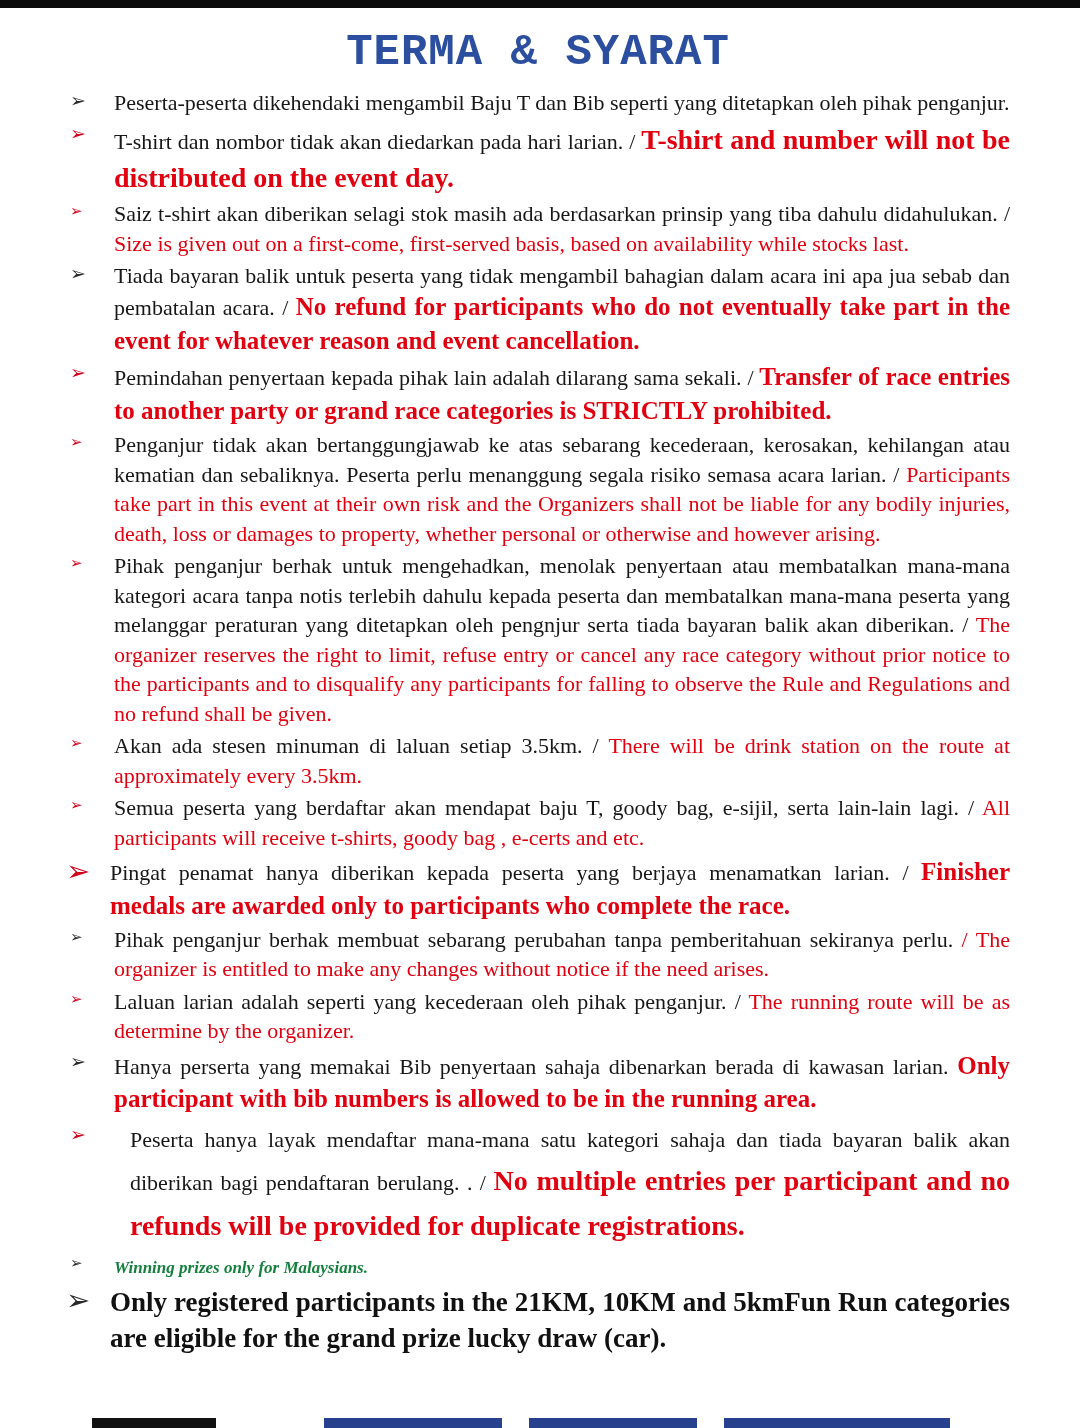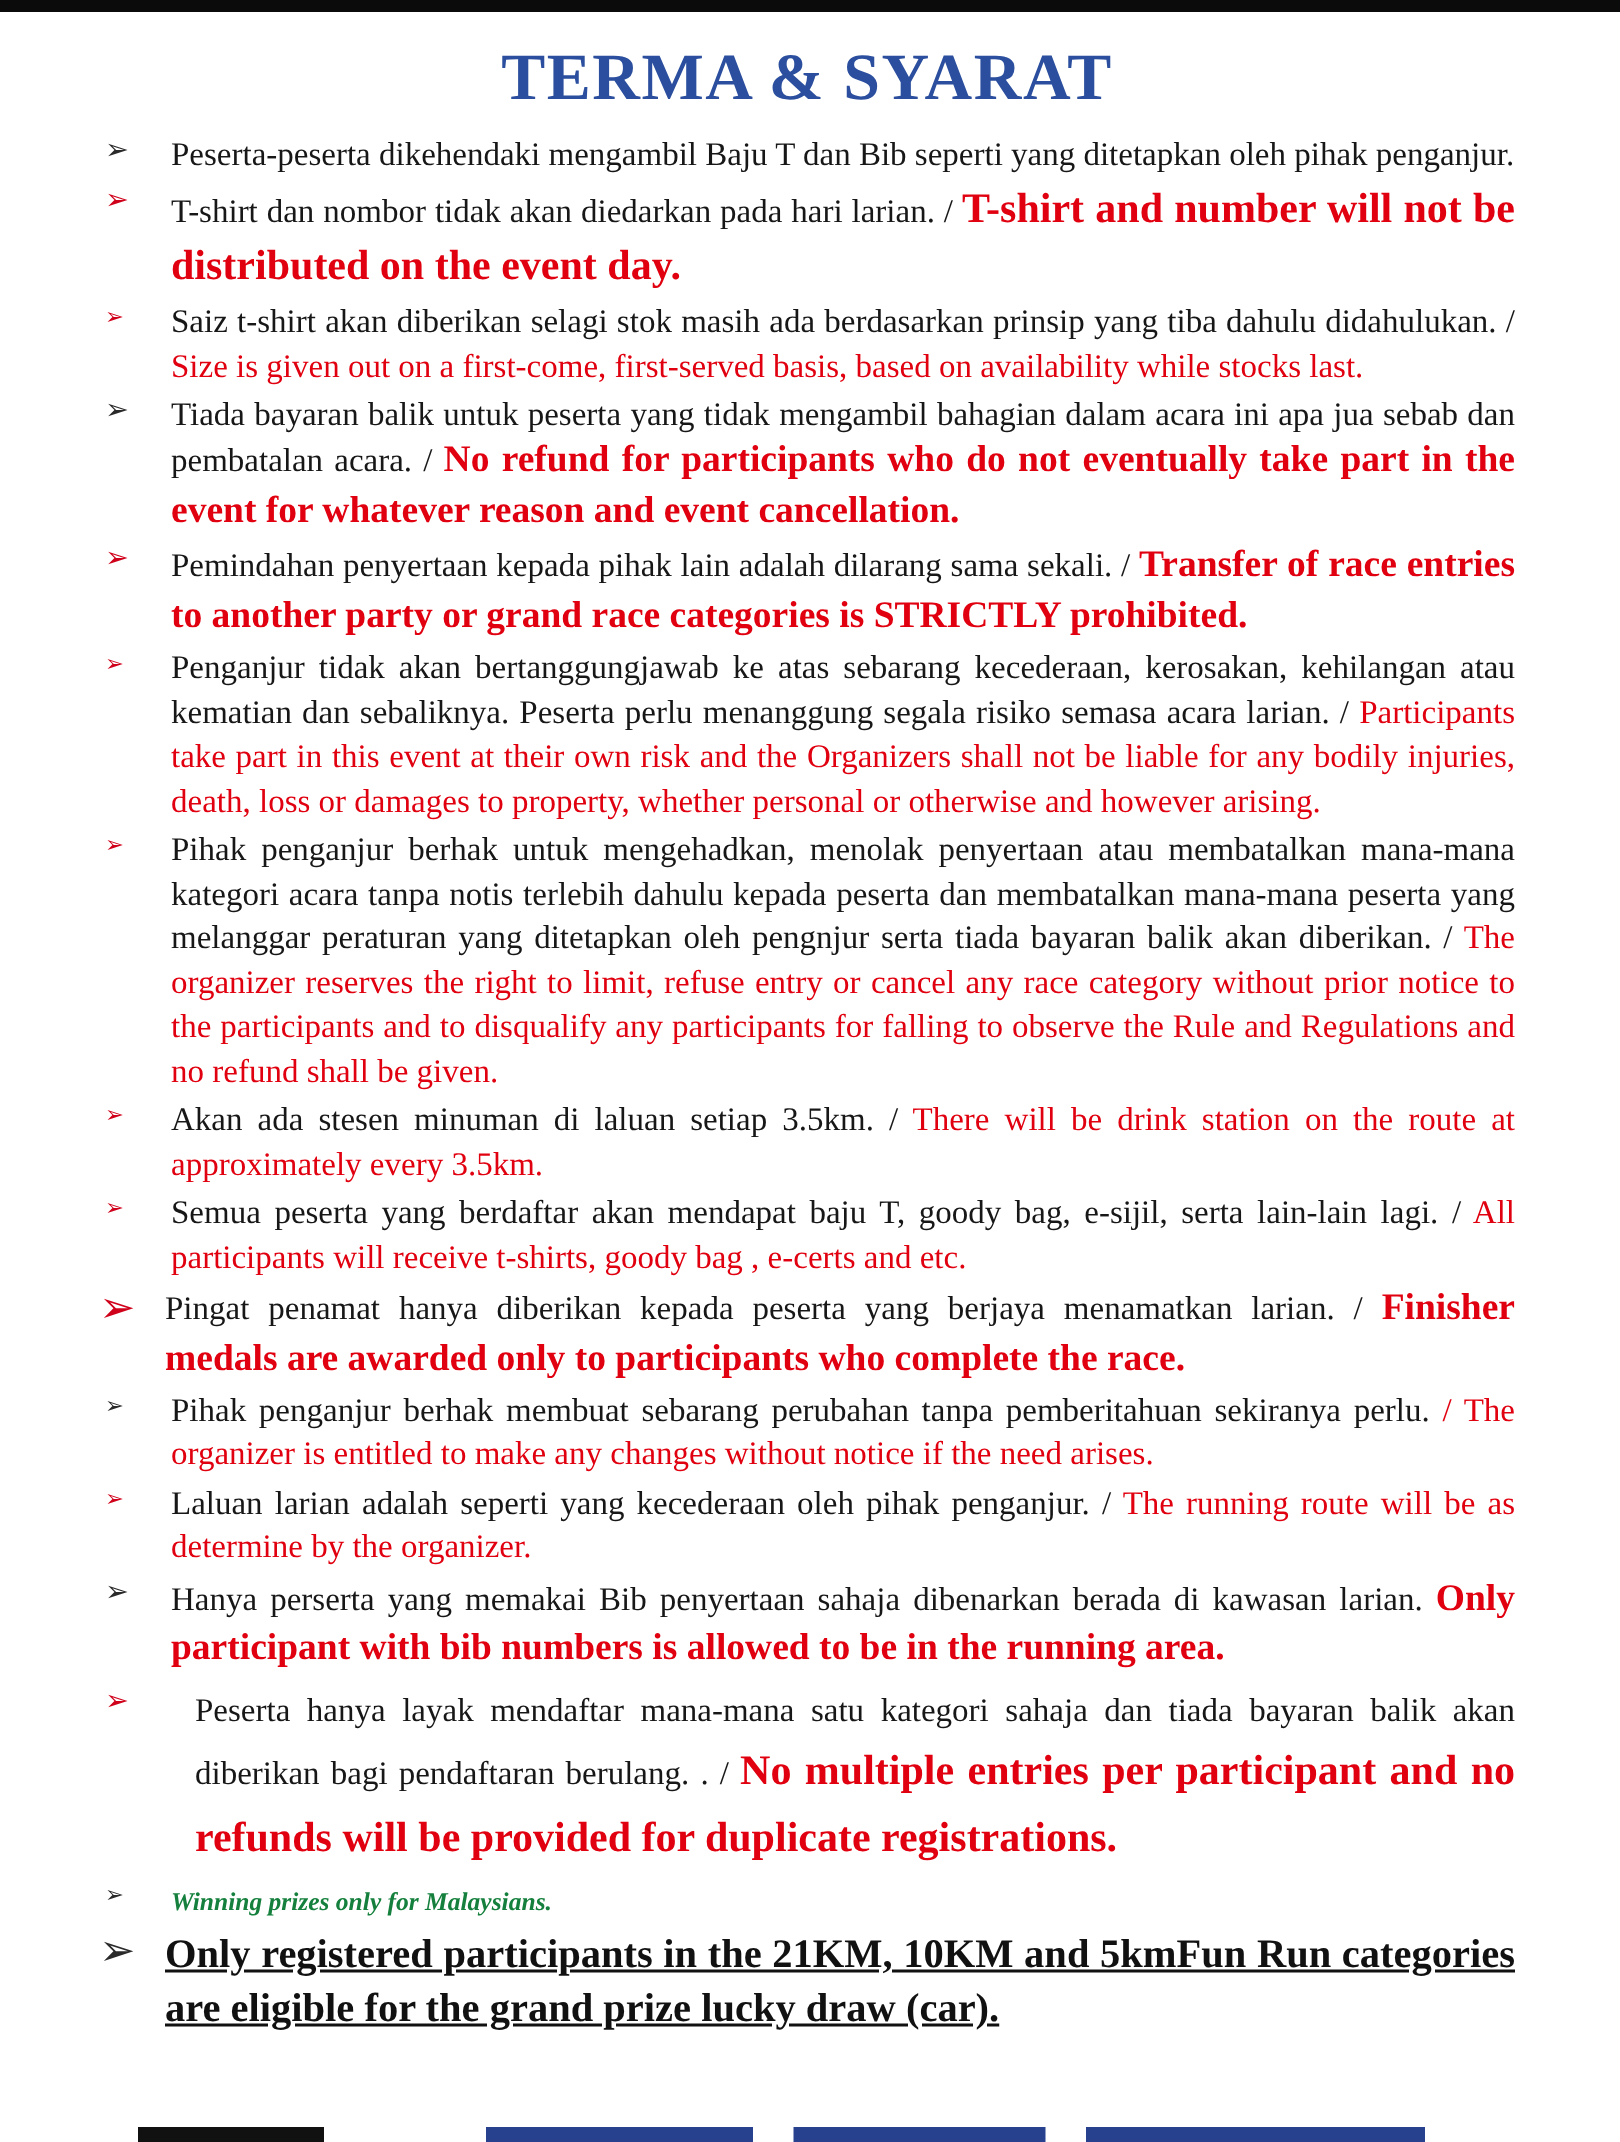--- a/index.html
+++ b/index.html
@@ -4,21 +4,21 @@
 <style>
   html,body{margin:0;padding:0;}
   body{
     width:1080px;height:1428px;background:#ffffff;overflow:hidden;position:relative;
     font-family:"Liberation Serif", serif;color:#1a1a1a;
   }
   .topbar{position:absolute;top:0;left:0;width:100%;height:8px;background:#0b0b0b;}
   .page{padding:26px 70px 0 66px;}
   .title{
     text-align:center;
-    font-family:Liberation Serif, serif;
+    font-family:Liberation Mono, monospace;
     font-weight:800;
     font-size:44px;
     line-height:52px;
     letter-spacing:1px;
     color:#2b4f9e;
     margin:0 0 10px 0;
   }
   .list{margin:0;padding:0;}
   .bullet{display:flex;align-items:flex-start;margin:0 0 3px 0;}
   .arrow{
@@ -38,21 +38,21 @@
     flex:1 1 auto;margin:0;text-align:justify;
     font-size:22px;line-height:1.34;
   }
   .bullet.loose p{line-height:1.62;margin-left:16px;}
   .bullet.loose{margin-top:6px;}
   .seg-my{color:#171717;}
   .seg-en{color:#e1000f;font-weight:normal;}
   .seg-en-lg{color:#e1000f;font-weight:bold;font-size:25px;}
   .seg-en-xl{color:#e1000f;font-weight:bold;font-size:28px;}
   .seg-my-bold-italic{color:#15803d;font-weight:bold;font-style:italic;font-size:17px;}
-  .seg-my-bold-xl{color:#111;font-weight:bold;font-size:27px;text-decoration:underline;}
+  .seg-my-bold-xl{color:#111;font-weight:bold;font-size:27px;}
   .bottom-strip{position:absolute;left:0;bottom:0;width:100%;height:10px;}
   .bottom-strip span{position:absolute;top:0;height:100%;display:block;}
 </style>
 </head>
 <body>
 
 <div class="topbar"></div>
 
 <div class="page">
   <h1 class="title">TERMA &amp; SYARAT</h1>

